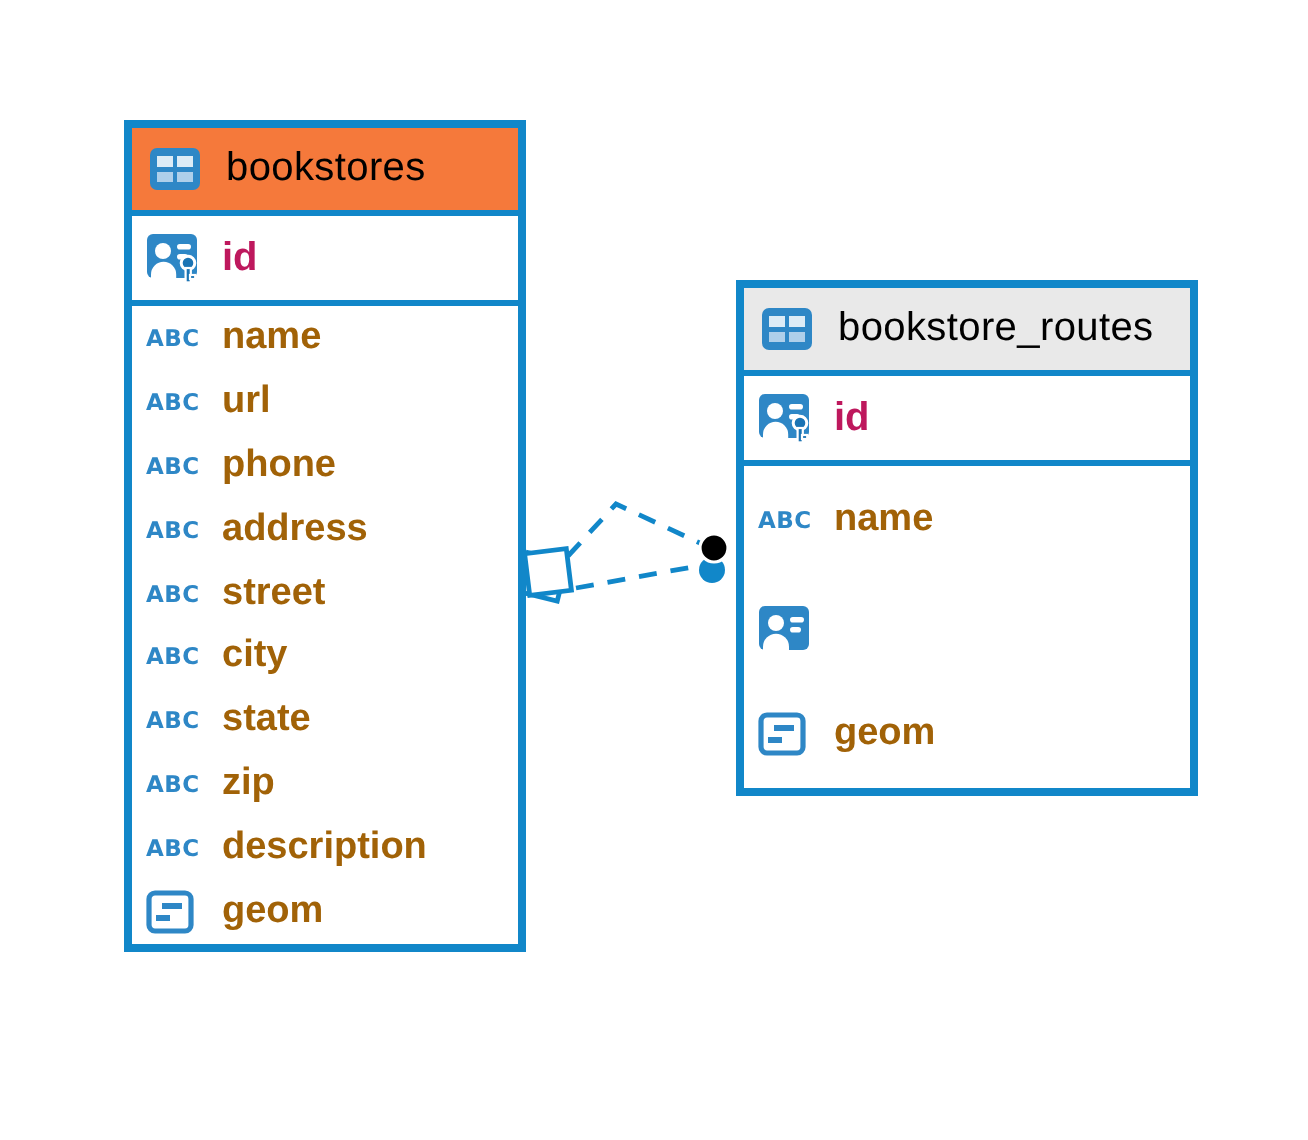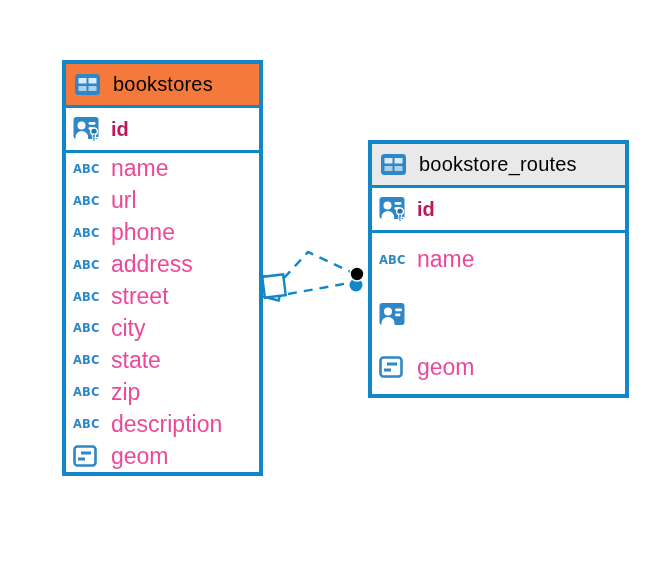--- a/index.html
+++ b/index.html
@@ -11,21 +11,21 @@
   }
   .canvas{position:absolute;inset:0;}
   .relations{position:absolute;left:0;top:0;width:654px;height:570px;pointer-events:none;}
 
   .er-table{
     position:absolute;box-sizing:border-box;
     border:4px solid #1187c9;background:#ffffff;
     display:flex;flex-direction:column;
   }
   .t-left{left:62px;top:60px;width:201px;height:416px;}
-  .t-right{left:368px;top:140px;width:261px;height:258px;}
+  .t-right{left:368px;top:140px;width:231px;height:258px;}
 
   .thead{
     display:flex;align-items:center;gap:9px;
     padding:0 0 0 8px;height:44px;flex:0 0 44px;
     border-bottom:3px solid #1187c9;box-sizing:border-box;
   }
   .thead.orange{background:#f5793b;}
   .thead.gray{background:#e9e9e9;}
   .thead .tname{font-size:20px;font-weight:500;color:#000;white-space:nowrap;letter-spacing:0.2px;}
 
@@ -34,21 +34,21 @@
     padding:0 0 0 7px;height:45px;flex:0 0 45px;
     border-bottom:3px solid #1187c9;box-sizing:border-box;background:#fff;
   }
   .pk-row .lbl{font-size:20px;font-weight:700;color:#be185d;}
 
   .cols{display:flex;flex-direction:column;flex:1 1 auto;}
   .col-row{
     display:flex;align-items:center;gap:8px;
     padding-left:7px;flex:1 1 0;background:#fff;
   }
-  .col-row .lbl{font-size:23px;font-weight:400;color:#ec4899;white-space:nowrap;}
+  .col-row .lbl{font-size:19px;font-weight:700;color:#a16207;white-space:nowrap;}
 
   .icon-cell{width:30px;flex:0 0 30px;display:flex;align-items:center;justify-content:flex-start;}
   .abc{
     font-family:"DejaVu Sans",sans-serif;
     font-size:11.5px;font-weight:800;color:#2e87c6;letter-spacing:0.2px;
   }
   svg{display:block;overflow:visible;}
 </style>
 </head>
 <body>

